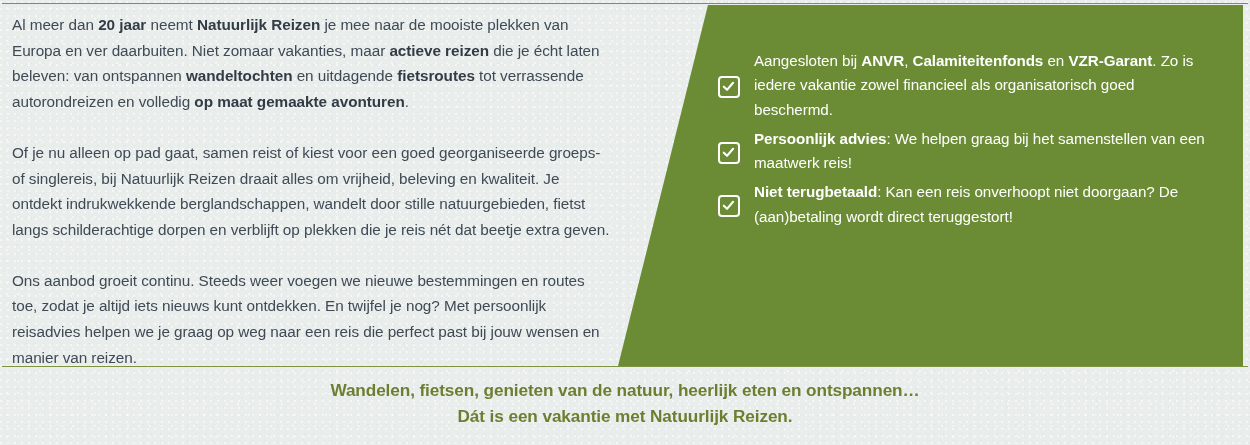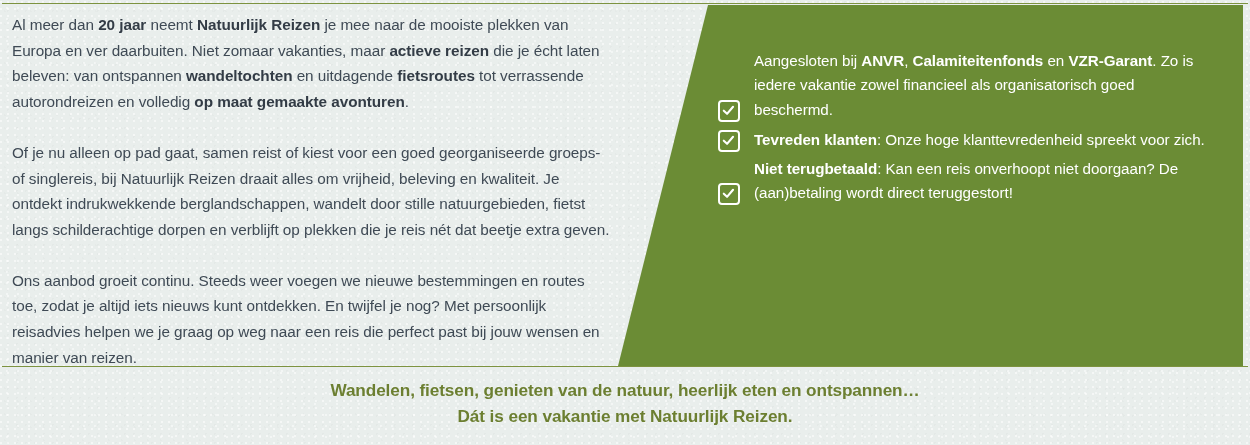--- a/index.html
+++ b/index.html
@@ -76,21 +76,21 @@
   }
 
   .check-list {
     position: absolute;
     left: 100px;
     top: 44px;
     width: 492px;
   }
   .check-item {
     display: flex;
-    align-items: flex-end;
+    align-items: center;
     margin-bottom: 5px;
   }
   .check-item:last-child { margin-bottom: 0; }
 
   .check-box {
     flex: 0 0 auto;
     width: 22px;
     height: 22px;
     margin-top: 3px;
     margin-right: 14px;
@@ -164,21 +164,21 @@
               </svg>
             </span>
             <div class="check-text"><span>Aangesloten bij </span><b>ANVR</b><span>, </span><b>Calamiteitenfonds</b><span> en </span><b>VZR-Garant</b><span>. Zo is iedere vakantie zowel financieel als organisatorisch goed beschermd.</span></div>
           </div>
           <div class="check-item">
             <span class="check-box">
               <svg viewBox="0 0 16 16" aria-hidden="true">
                 <path d="M2.2 8.3 L6.2 12.1 L13.6 3.4" fill="none" stroke="#ffffff" stroke-width="2.6" stroke-linecap="round" stroke-linejoin="round"></path>
               </svg>
             </span>
-            <div class="check-text"><b>Tevreden klanten</b><span>: Onze hoge klanttevredenheid spreekt voor zich.</span></div>
+            <div class="check-text"><b>Persoonlijk advies</b><span>: We helpen graag bij het samenstellen van een maatwerk reis!</span></div>
           </div>
           <div class="check-item">
             <span class="check-box">
               <svg viewBox="0 0 16 16" aria-hidden="true">
                 <path d="M2.2 8.3 L6.2 12.1 L13.6 3.4" fill="none" stroke="#ffffff" stroke-width="2.6" stroke-linecap="round" stroke-linejoin="round"></path>
               </svg>
             </span>
             <div class="check-text"><b>Niet terugbetaald</b><span>: Kan een reis onverhoopt niet doorgaan? De (aan)betaling wordt direct teruggestort!</span></div>
           </div>
         </div>

